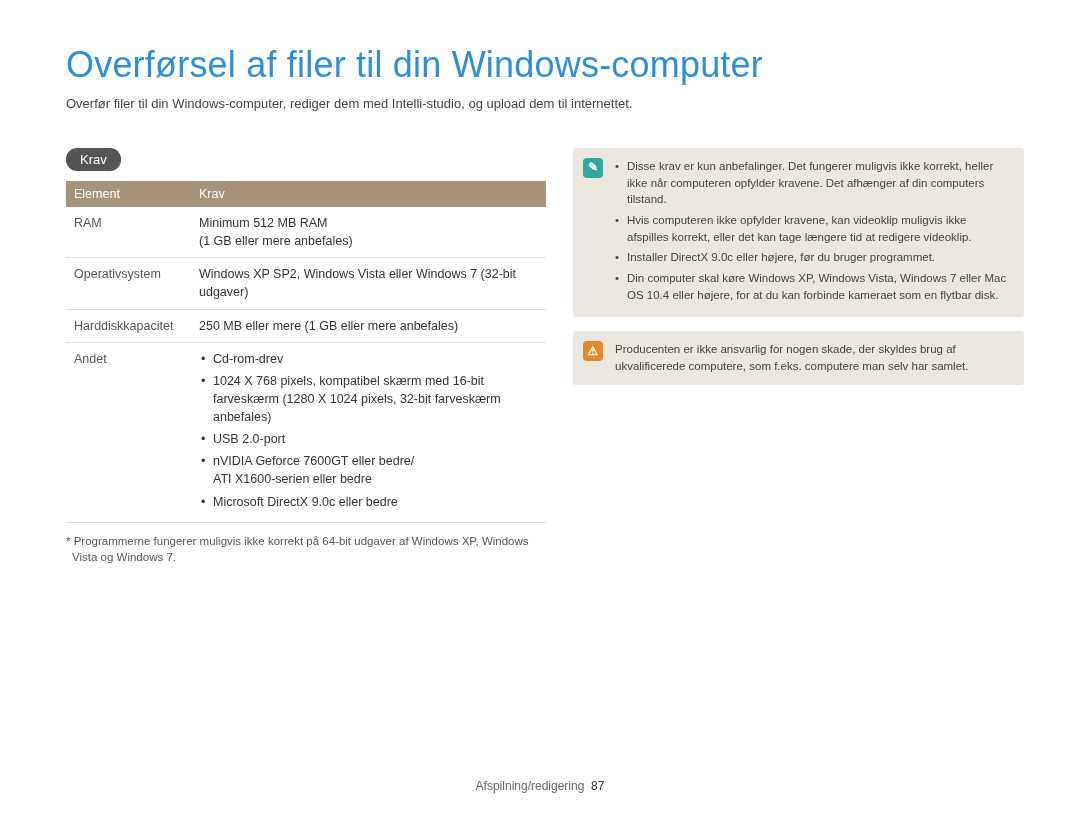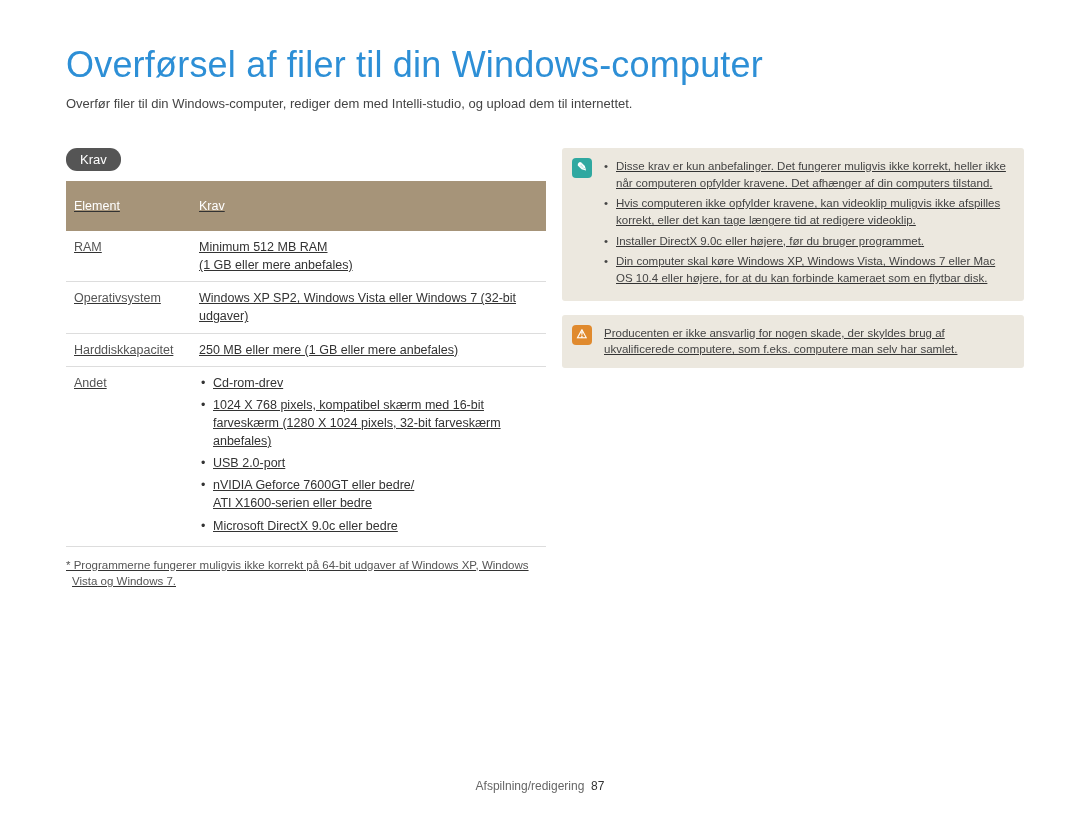--- a/index.html
+++ b/index.html
@@ -1,25 +1,25 @@
 <!DOCTYPE html>
 <html><head>
 <meta charset="utf-8">
 <style>
   * { box-sizing: border-box; margin: 0; padding: 0; }
   html, body { width: 1080px; height: 815px; background: #fff; font-family: Arial, Helvetica, sans-serif; color: #333; }
   .page { padding: 44px 56px 0 66px; }
   .title { font-size: 36px; font-weight: 400; color: #2d8fd6; letter-spacing: 0.2px; margin-bottom: 10px; }
   .intro { font-size: 13px; color: #444; margin-bottom: 37px; }
-  .columns { display: flex; gap: 16px; text-decoration: underline; }
+  .columns { display: flex; gap: 27px; }
   .left { width: 480px; }
   .right { flex: 1; }
   .pill { display: inline-block; background: #555; color: #fff; font-size: 13px; padding: 4px 14px; border-radius: 11px; margin-bottom: 10px; }
   table.req { width: 100%; border-collapse: collapse; font-size: 12.5px; }
-  table.req th { background: #a69479; color: #fff; text-align: left; font-weight: 400; padding: 18px 8px; }
+  table.req th { background: #a69479; color: #fff; text-align: left; font-weight: 400; padding: 6px 8px; }
   table.req td { border-bottom: 1px solid #ddd; padding: 7px 8px; vertical-align: top; color: #333; line-height: 1.45; }
   table.req td.label { color: #555; width: 125px; }
   .list { padding-left: 2px; }
   .list .item { position: relative; padding-left: 12px; margin-bottom: 4px; }
   .list .item::before { content: "•"; position: absolute; left: 0; top: 0; }
   .footnote { font-size: 11.5px; color: #555; margin-top: 10px; line-height: 1.4; padding-left: 6px; text-indent: -6px; }
   .callout { background: #ece8df; border-radius: 3px; padding: 10px 14px 10px 42px; position: relative; margin-bottom: 14px; font-size: 11.5px; color: #444; line-height: 1.45; }
   .callout .icon { position: absolute; left: 10px; top: 10px; width: 20px; height: 20px; border-radius: 4px; display: flex; align-items: center; justify-content: center; font-size: 12px; font-weight: bold; color: #fff; }
   .callout.info .icon { background: #2fa8a0; }
   .callout.warn .icon { background: #e08a2e; }

